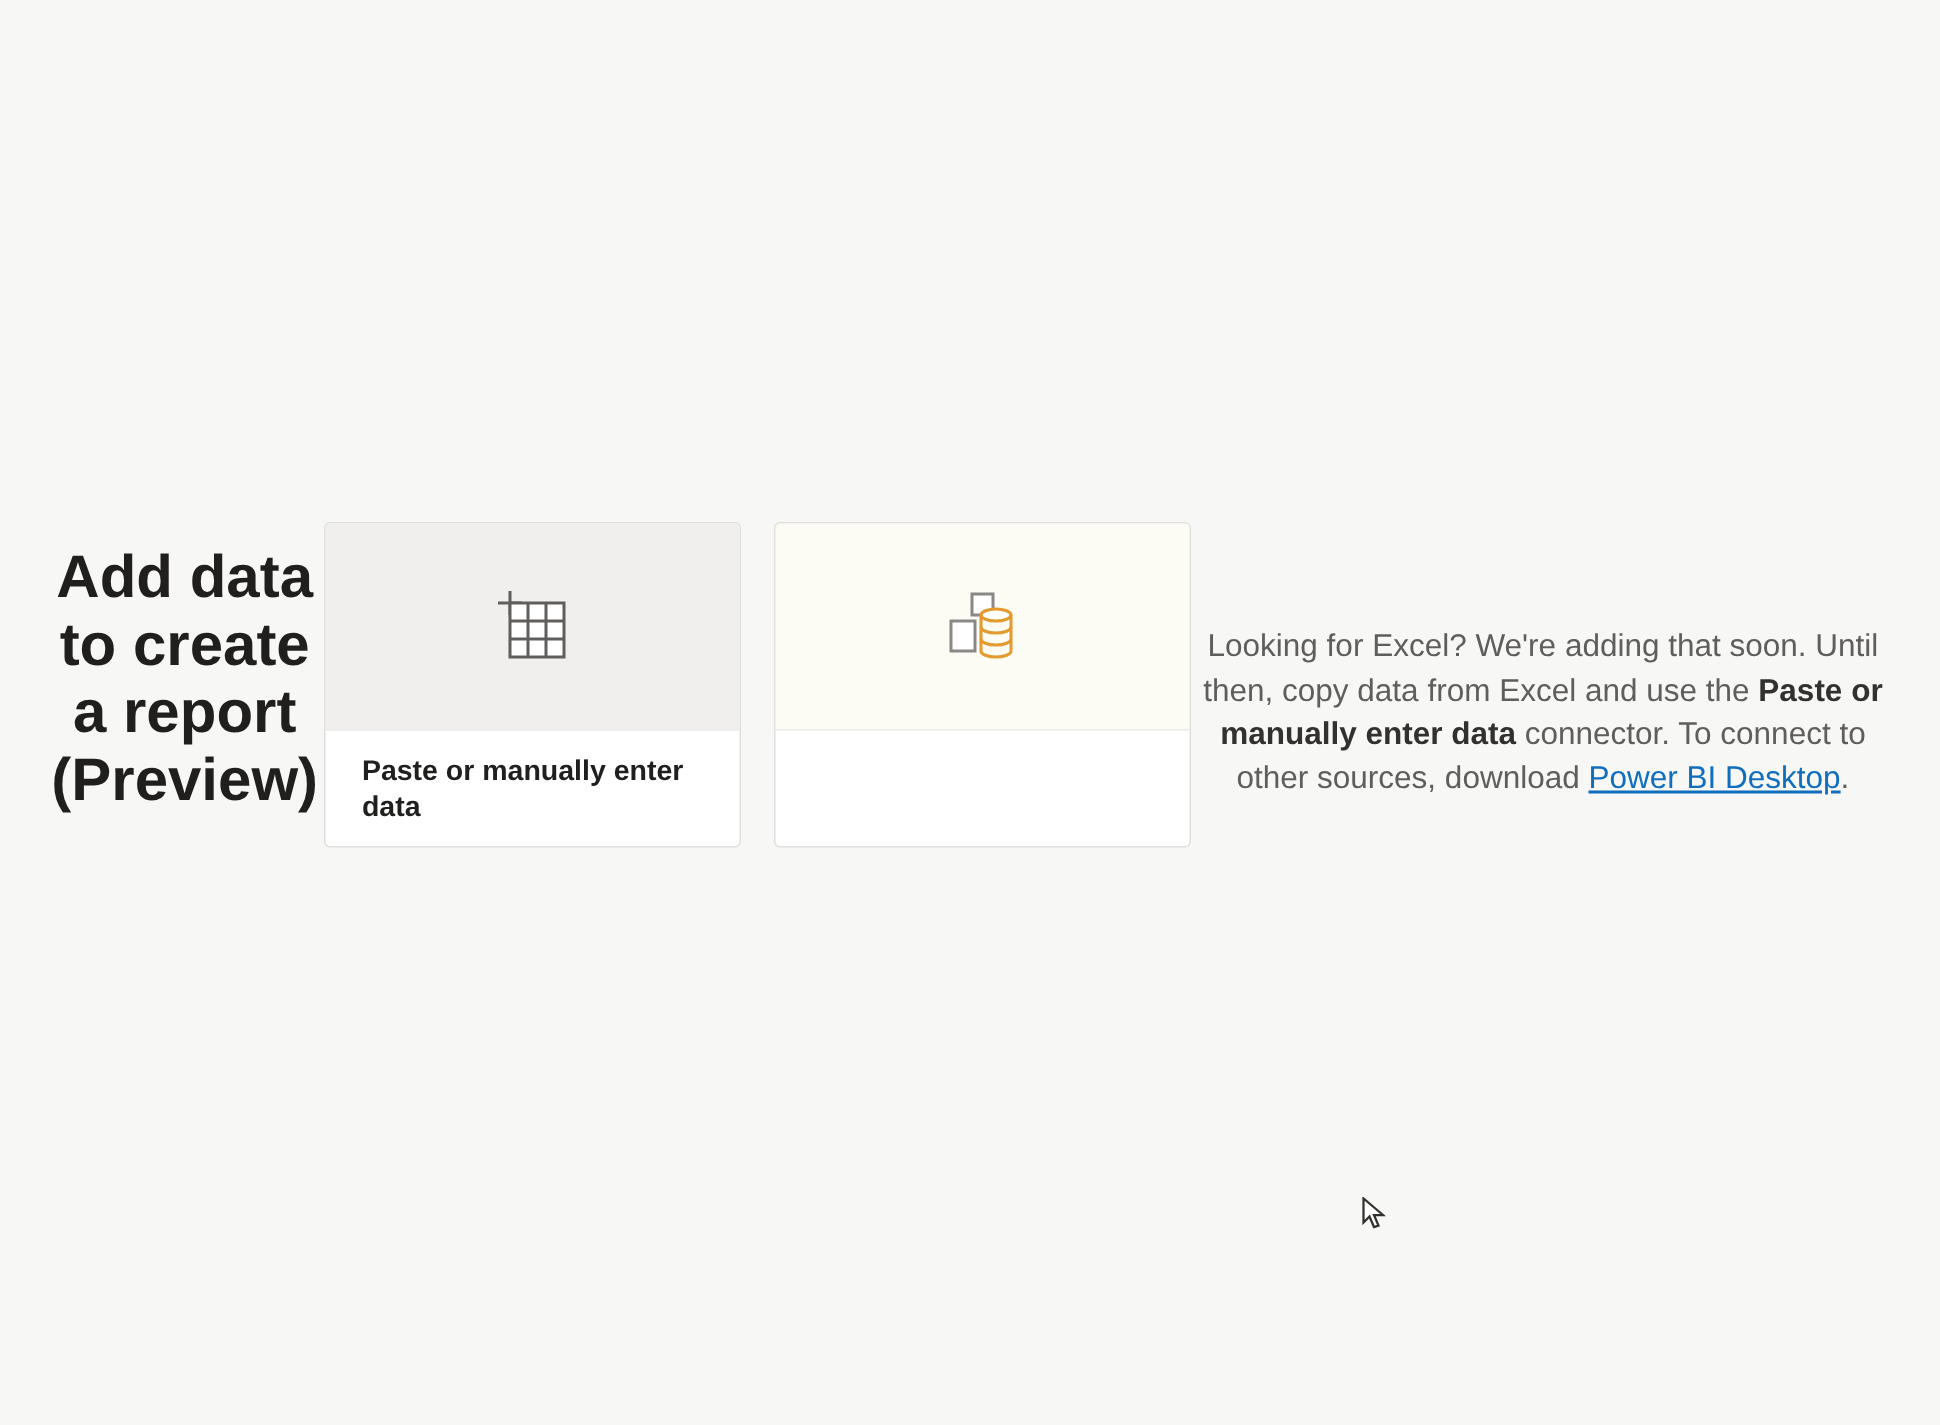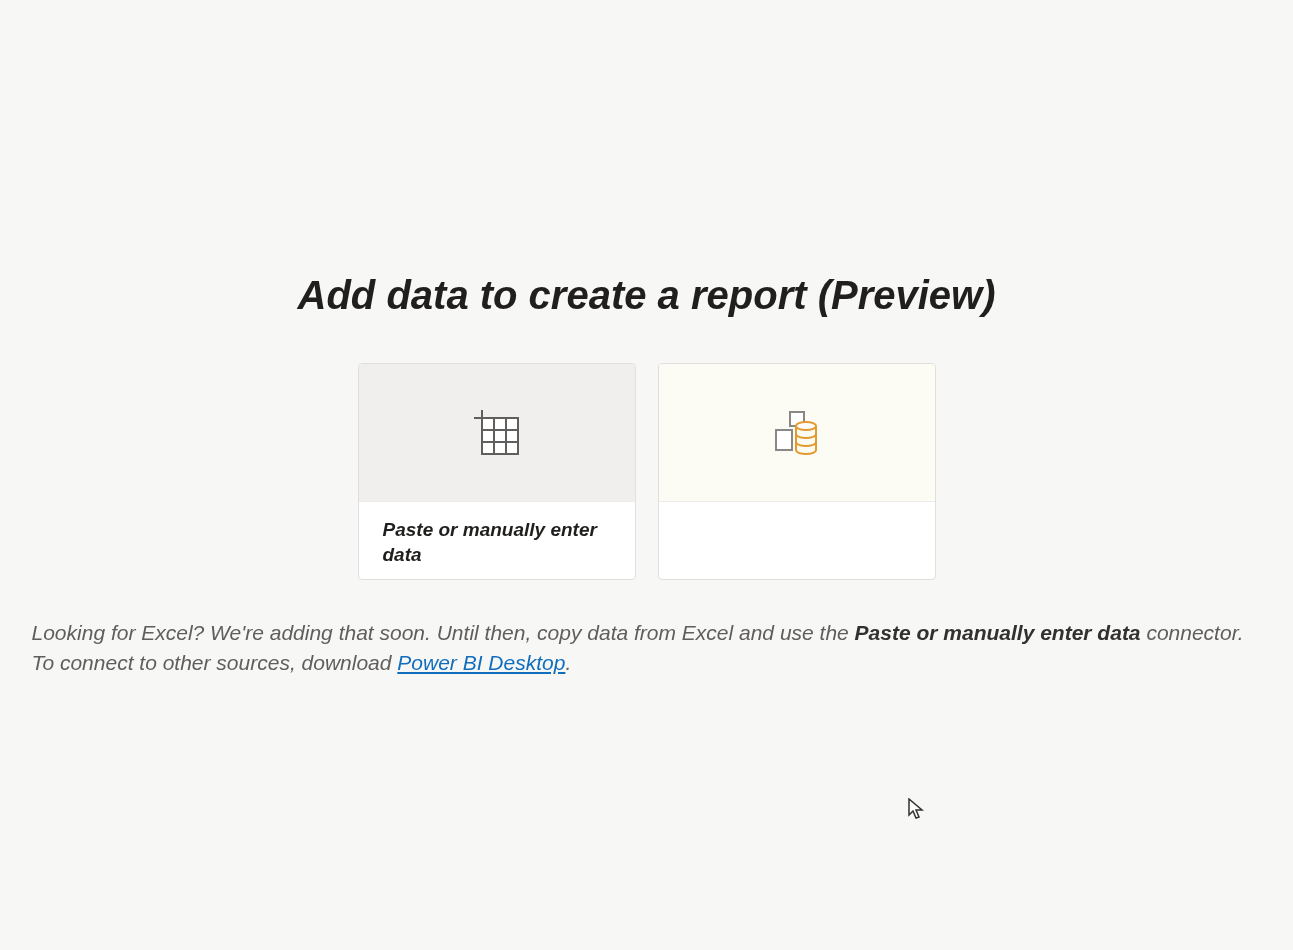--- a/index.html
+++ b/index.html
@@ -15,25 +15,24 @@
     color: #323130;
     display: flex;
     flex-direction: column;
     align-items: center;
     justify-content: center;
     overflow: hidden;
     position: relative;
   }
   .content-wrapper {
     display: flex;
-    flex-direction: column;
+    flex-direction: row;
     align-items: center;
     width: 100%;
     padding: 0 30px;
-    font-style: italic;
   }
   .page-title {
     font-size: 40px;
     font-weight: 600;
     color: #201f1e;
     margin-bottom: 45px;
     text-align: center;
   }
   .cards-row {
     display: flex;
@@ -72,20 +71,21 @@
   }
   .card-label {
     font-size: 19px;
     font-weight: 600;
     color: #201f1e;
     line-height: 1.3;
   }
   .help-text {
     font-size: 21px;
     color: #605e5c;
+    text-align: center;
     line-height: 1.4;
     max-width: 1230px;
   }
   .help-text .bold {
     font-weight: 700;
     color: #323130;
   }
   .help-text a {
     color: #106ebe;
     text-decoration: underline;

